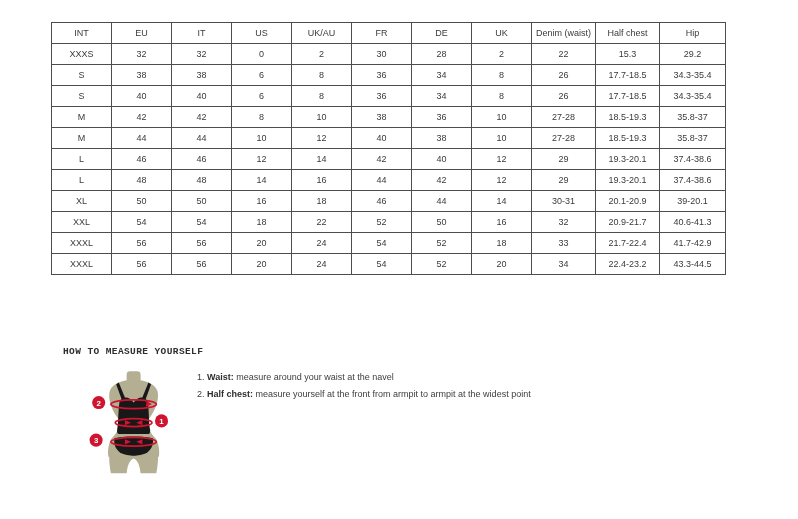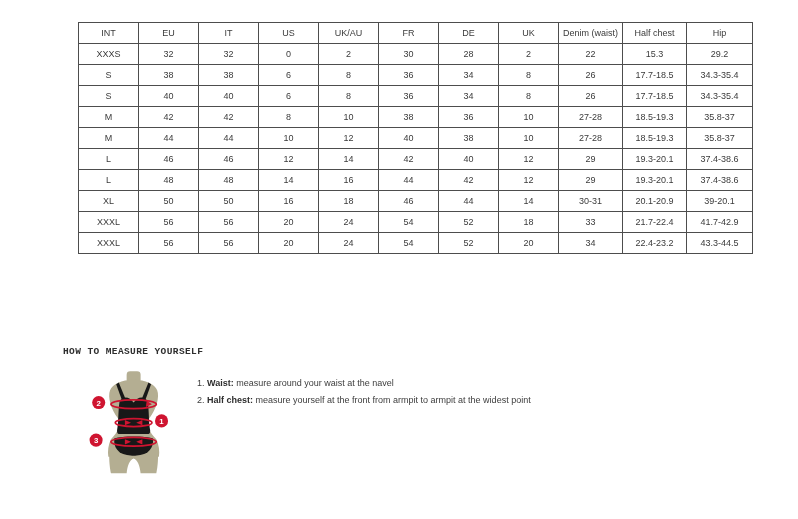--- a/index.html
+++ b/index.html
@@ -1,34 +1,34 @@
 <!DOCTYPE html>
 <html><head>
 <meta charset="utf-8">
 <style>
   * { margin: 0; padding: 0; box-sizing: border-box; }
   html, body { width: 798px; height: 519px; background: #ffffff; overflow: hidden;
     font-family: "Liberation Sans", "DejaVu Sans", sans-serif; }
   .page { position: relative; width: 798px; height: 519px; background: #fff; }
 
   
-  .table-wrap { position: absolute; left: 78px; top: 22px; width: 674px; }
+  .table-wrap { position: absolute; left: 51px; top: 22px; width: 674px; }
   table.size-table { width: 674px; border-collapse: collapse; table-layout: fixed; }
   table.size-table th, table.size-table td {
     border: 1px solid #4d4d4d; height: 21px; text-align: center; vertical-align: middle;
     font-size: 9px; color: #3a3a3a; font-weight: 400; padding: 0 1px; line-height: 1;
   }
   table.size-table th { font-weight: 400; }
 
   
   .measure { position: absolute; left: 63px; top: 346px; width: 660px; }
   .measure-heading { font-size: 9.5px; font-weight: 700; color: #2e2e2e; letter-spacing: .4px; font-family: Liberation Mono, monospace; }
   .measure-body { display: flex; flex-direction: row; align-items: flex-start; margin-top: 12px; }
   .figure-box { width: 112px; margin-left: 20px; flex: 0 0 auto; }
-  .steps { margin-left: 2px; margin-top: 6px; }
+  .steps { margin-left: 2px; }
   .step { font-size: 9px; color: #3d3d3d; line-height: 17px; white-space: pre; }
   .step b { color: #2e2e2e; }
 </style>
 </head>
 <body>
 
 <div class="page">
 
   <div class="table-wrap">
     <table class="size-table">
@@ -159,20 +159,33 @@
             <td>16</td>
             <td>18</td>
             <td>46</td>
             <td>44</td>
             <td>14</td>
             <td>30-31</td>
             <td>20.1-20.9</td>
             <td>39-20.1</td>
           </tr>
           <tr>
+            <td>XXL</td>
+            <td>54</td>
+            <td>54</td>
+            <td>18</td>
+            <td>22</td>
+            <td>52</td>
+            <td>50</td>
+            <td>16</td>
+            <td>32</td>
+            <td>20.9-21.7</td>
+            <td>40.6-41.3</td>
+          </tr>
+          <tr>
             <td>XXXL</td>
             <td>56</td>
             <td>56</td>
             <td>20</td>
             <td>24</td>
             <td>54</td>
             <td>52</td>
             <td>18</td>
             <td>33</td>
             <td>21.7-22.4</td>

